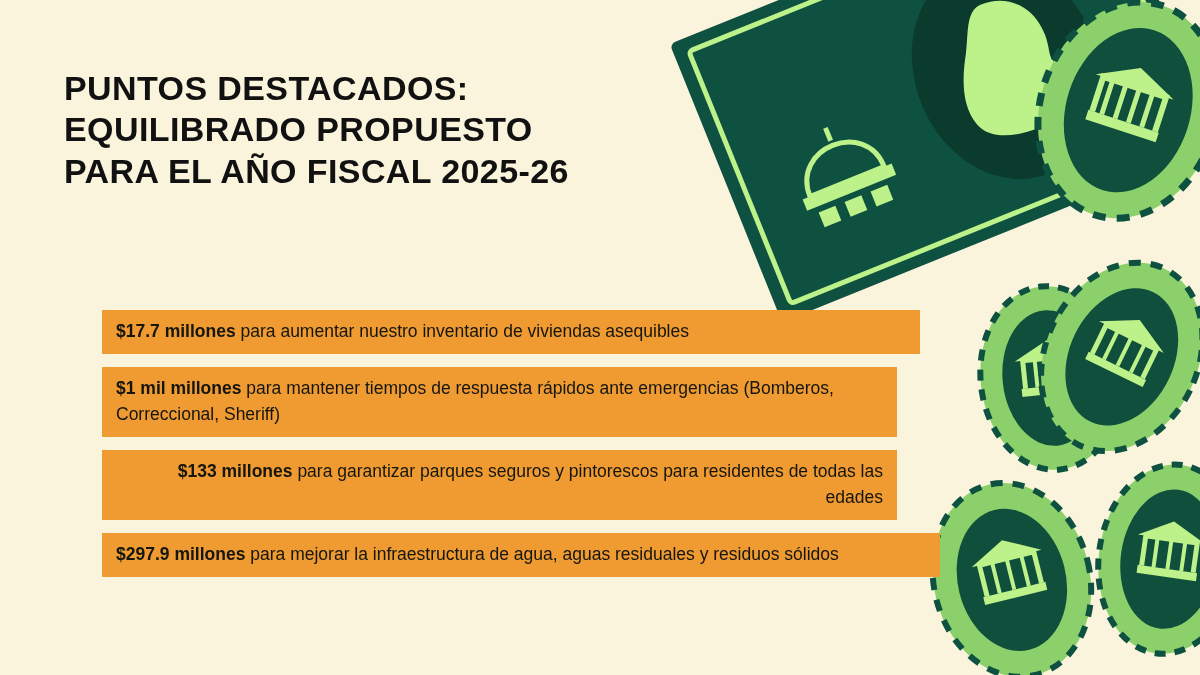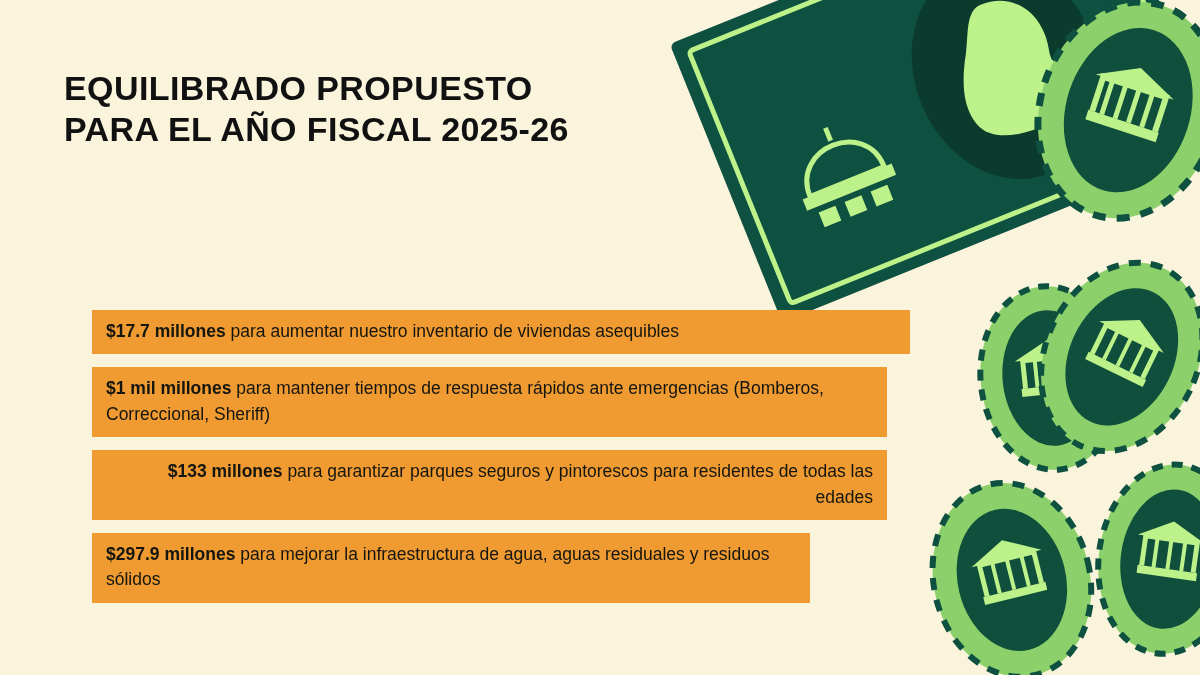--- a/index.html
+++ b/index.html
@@ -43,39 +43,39 @@
     font-weight: bold;
     letter-spacing: 0.4px;
     text-transform: uppercase;
     font-family: "Liberation Sans", sans-serif;
   }
   .headline div { white-space: nowrap; }
 
   
   .bars {
     position: absolute;
-    left: 64px;
+    left: 74px;
     top: 310px;
     width: 818px;
     padding-left: 28px;
   }
   .bar {
     background: #f09a32;
     color: #14160f;
     font-size: 17.5px;
     line-height: 1.45;
     padding: 9px 14px 10px 14px;
     margin-bottom: 13px;
     box-sizing: border-box;
   }
   .bar-1 { width: 818px; }
   .bar-2 { width: 802px; }
   .bar-3 { width: 795px; }
   .bar-4 { width: 795px; text-align: right; }
-  .bar-5 { width: 718px; }
+  .bar-5 { width: 838px; }
   .bar b {
     font-weight: bold;
   }
   .bar .rest { font-weight: normal; }
 </style>
 </head>
 <body>
 
 <div class="slide">
 
@@ -154,20 +154,21 @@
       <g transform="translate(48,56)">
         <path d="M0 54 L64 54 L64 46 L0 46 Z" fill="#bdf18a"></path>
         <path d="M4 46 L4 14 L60 14 L60 46" fill="none" stroke="#bdf18a" stroke-width="5"></path>
         <path d="M17 46 L17 14 M32 46 L32 14 M47 46 L47 14" stroke="#bdf18a" stroke-width="4"></path>
         <path d="M-4 14 L32 -5 L68 14 Z" fill="#bdf18a"></path>
       </g>
     </g>
   </svg>
 
   <div class="headline">
+    <div>PUNTOS DESTACADOS:</div>
     <div>EQUILIBRADO PROPUESTO</div>
     <div>PARA EL AÑO FISCAL 2025-26</div>
   </div>
 
   <div class="bars">
 
     <div class="bar bar-1">
       <b>$17.7 millones</b><span class="rest"> para aumentar nuestro inventario de viviendas asequibles</span>
     </div>
 

